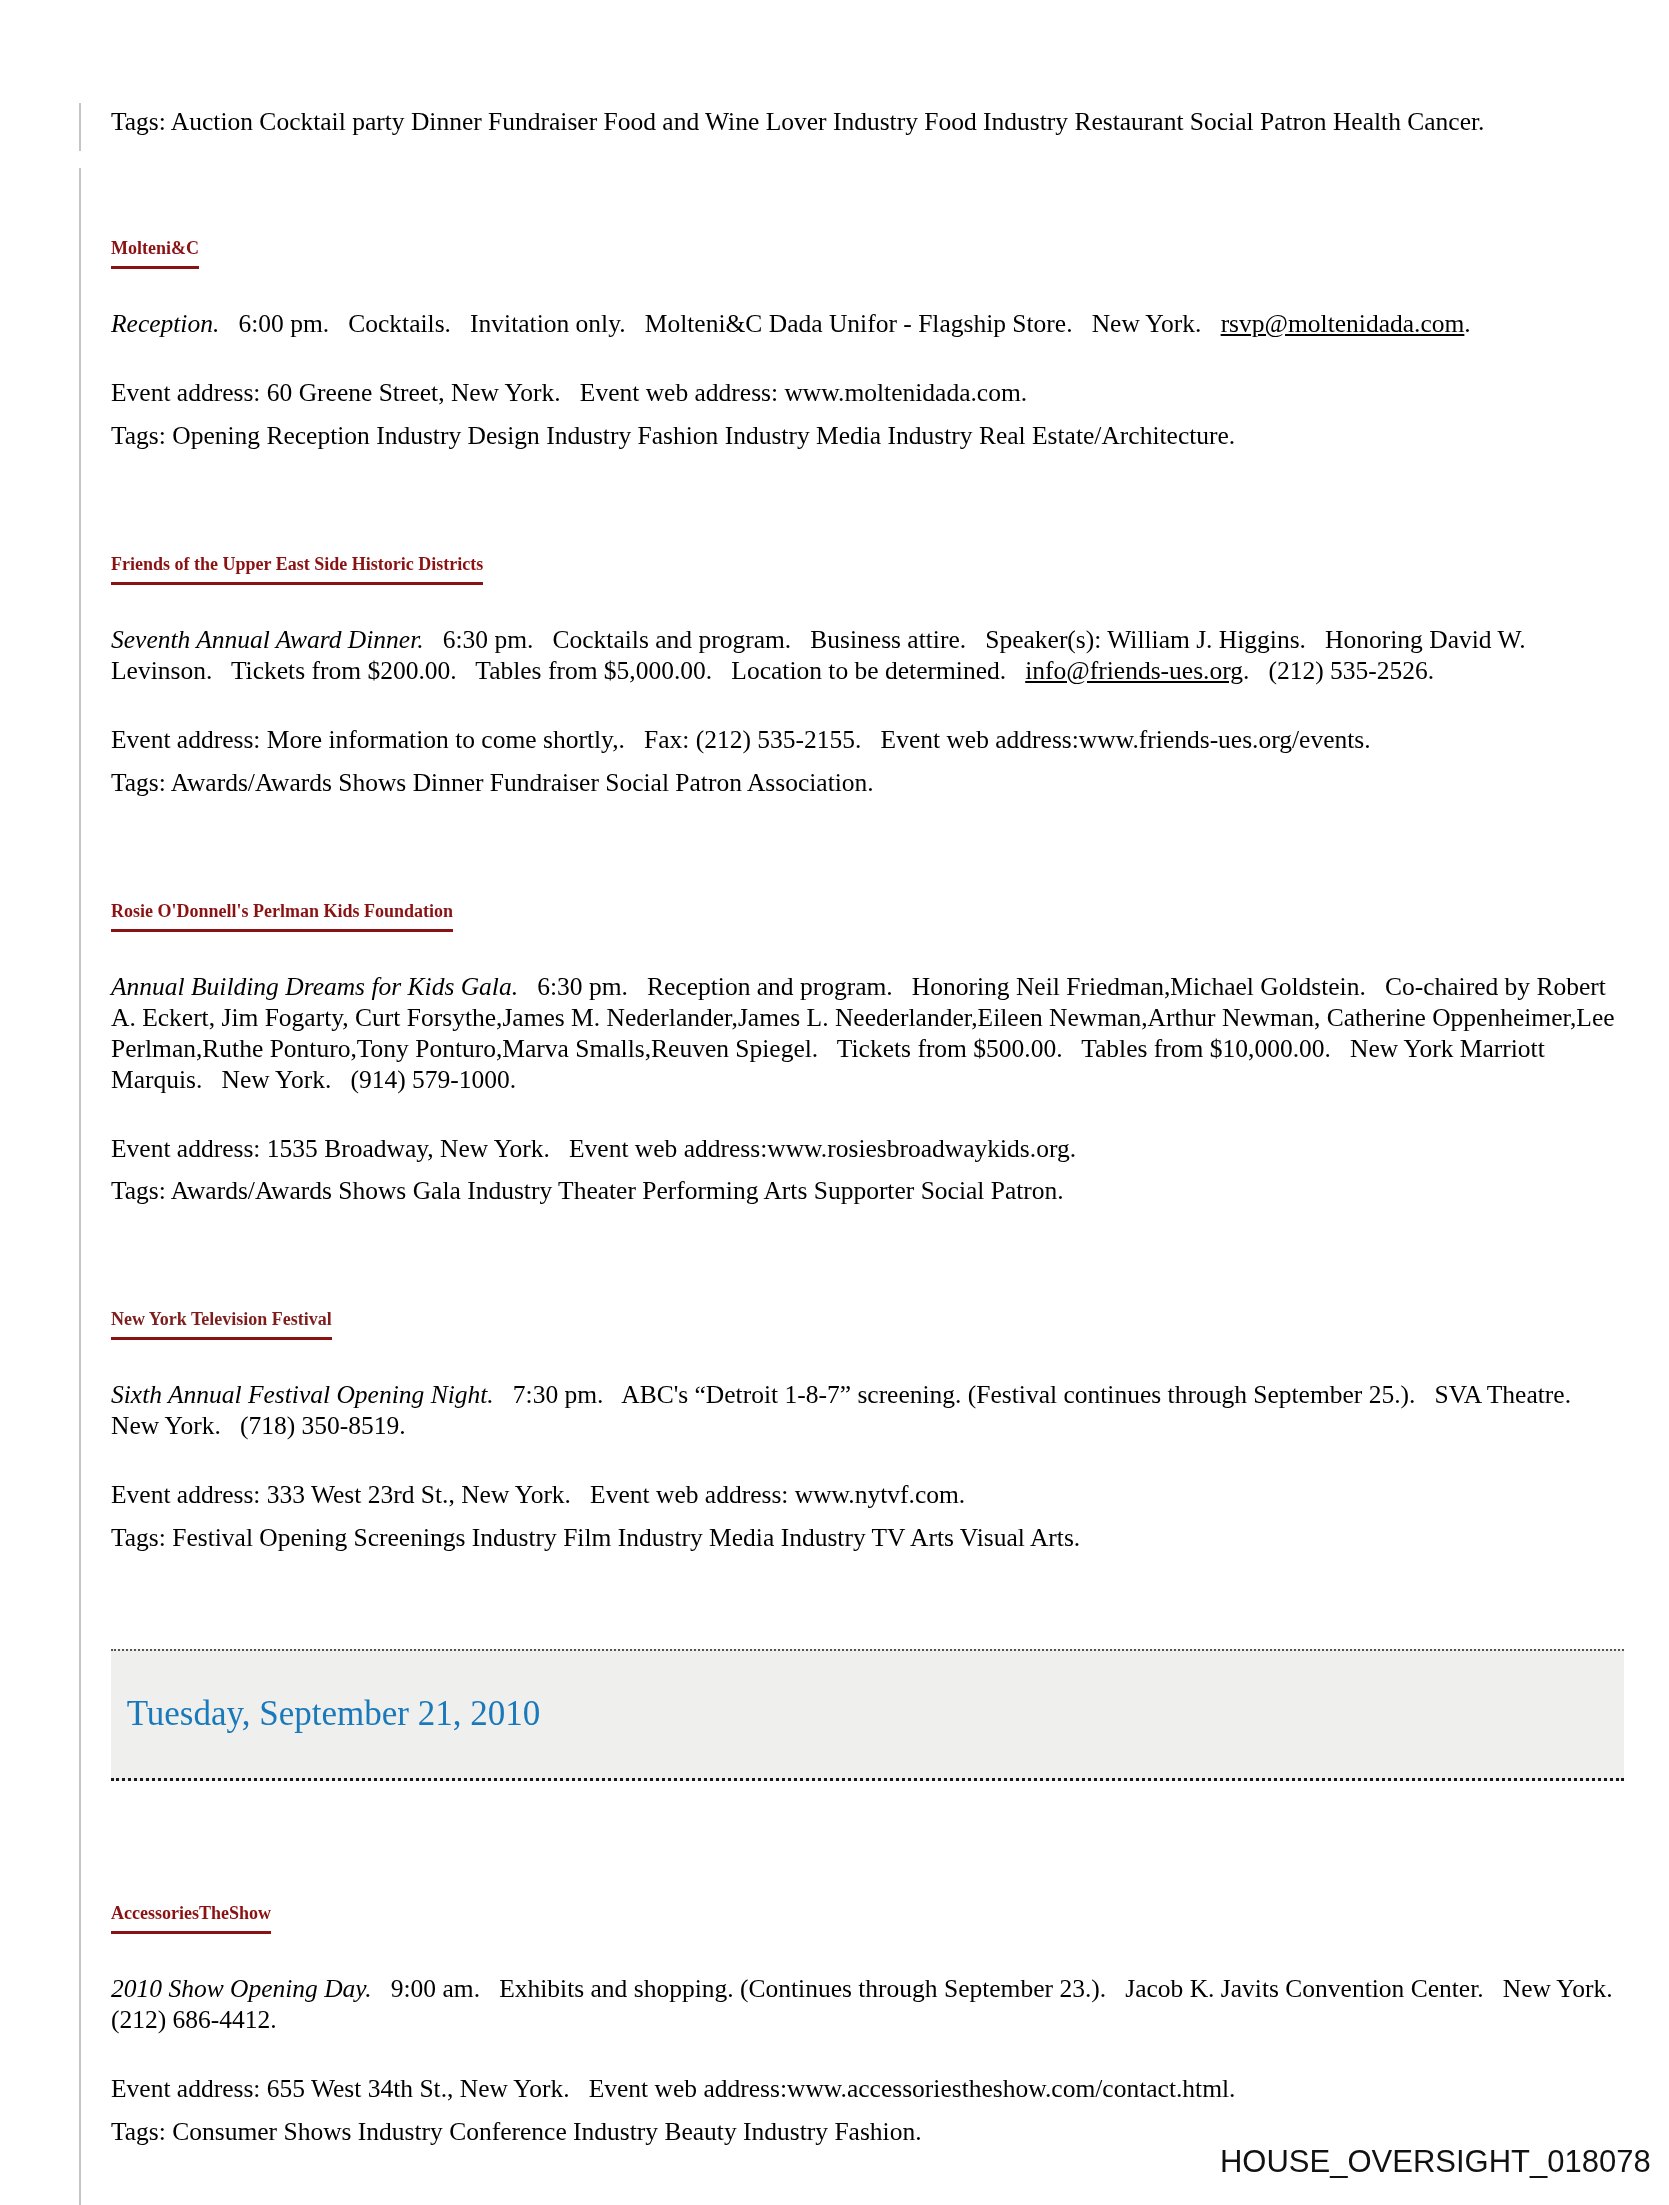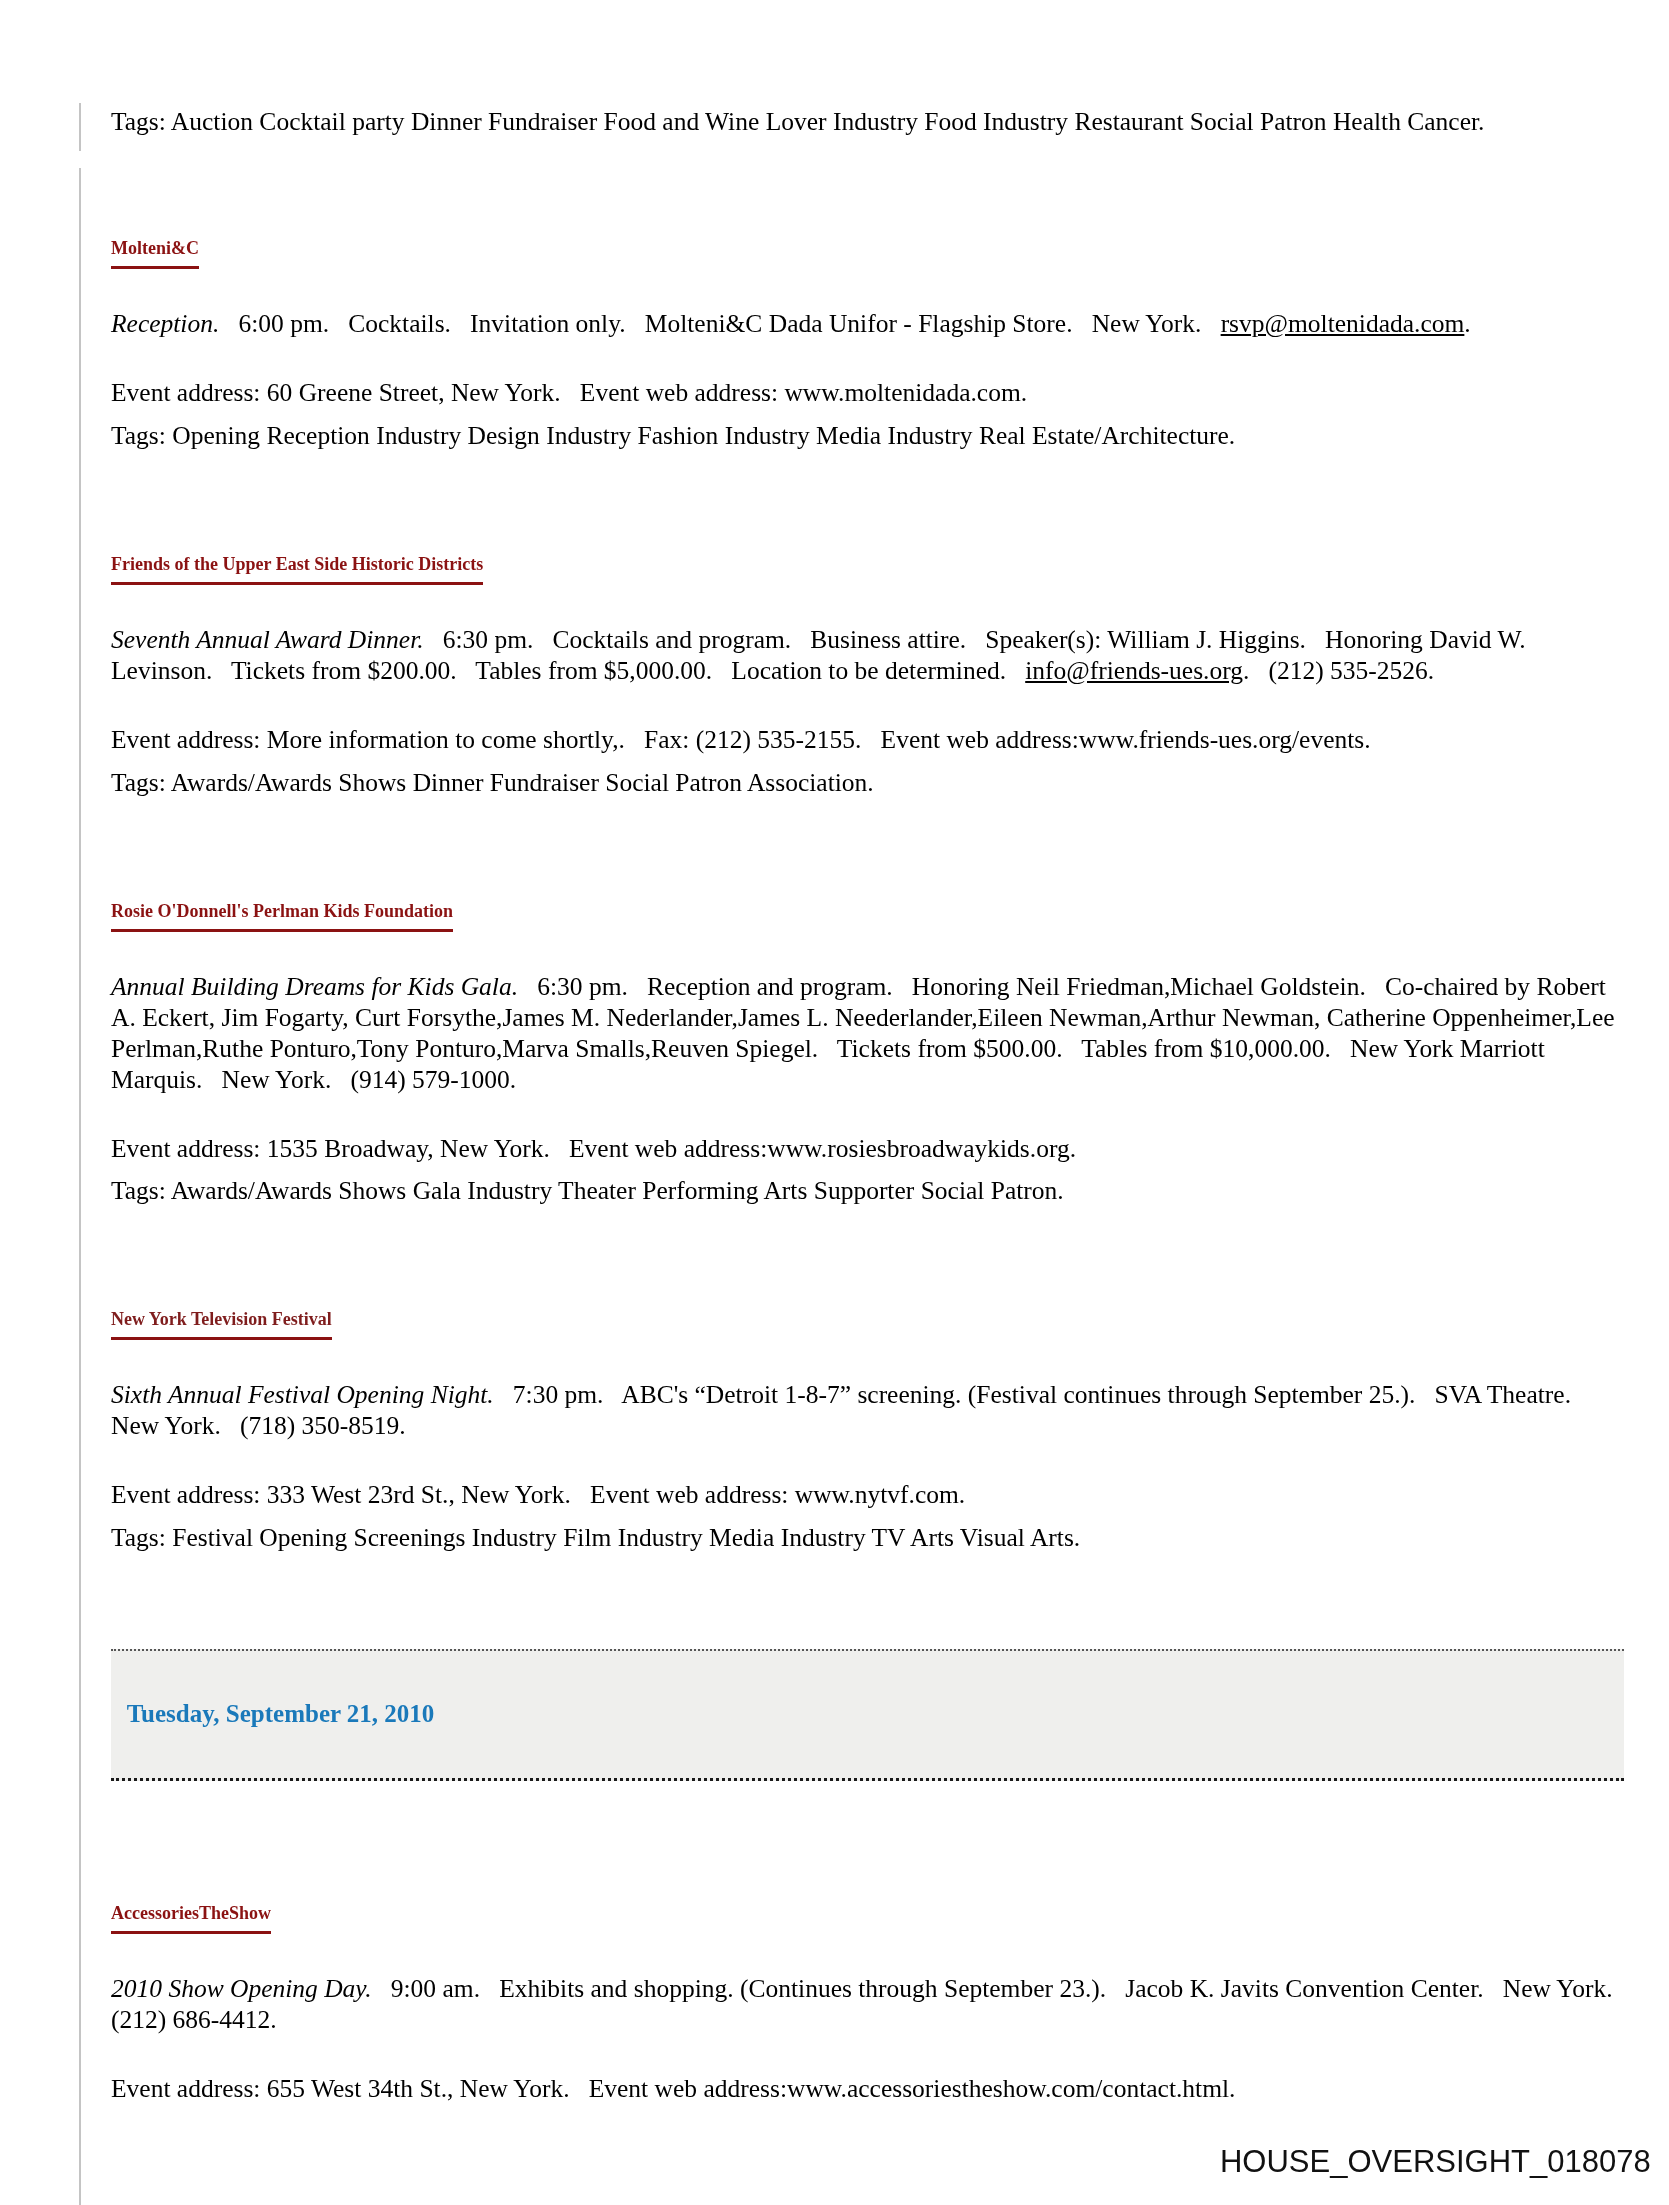--- a/index.html
+++ b/index.html
@@ -46,22 +46,22 @@
   }
   .date-banner {
     margin-top: 26px;
     margin-bottom: 115px;
     width: 1513px;
     border-top: 2.6px dotted #555555;
     border-bottom: 3.9px dotted #1a1a1a;
     padding: 42px 0 43px 15.7px;
   }
   .date-banner .date-label {
-    font-size: 25px;
-    font-weight: bold;
+    font-size: 35px;
+    font-weight: normal;
     line-height: 42px;
   }
   .page-footer {
     position: absolute;
     right: 18.3px;
     bottom: 25px;
     font-family: "Liberation Sans", sans-serif;
     font-size: 31px;
     color: #111111;
   }
@@ -107,20 +107,21 @@
       </section>
 
       <div class="date-banner" style="background: rgb(239, 239, 237);">
         <div class="date-label" style="color: rgb(26, 121, 186);">Tuesday, September 21, 2010</div>
       </div>
 
       <section class="event">
         <h3 class="event-heading" style="color: rgb(139, 18, 18); border-bottom-color: rgb(139, 18, 18);">AccessoriesTheShow</h3>
         <p class="line detail"><i>2010 Show Opening Day.</i><span>   9:00 am.   Exhibits and shopping. (Continues through September 23.).   Jacob K. Javits Convention Center.   New York.   (212) 686-4412.</span><a class="link"></a><span></span></p>
         <p class="line addr">Event address: 655 West 34th St., New York.   Event web address:www.accessoriestheshow.com/contact.html.</p>
+        <p class="line tags">Tags: Consumer Shows Industry Conference Industry Beauty Industry Fashion.</p>
       </section>
 
     </div>
   </div>
 
   <div class="page-footer">HOUSE_OVERSIGHT_018078</div>
 </div>
 
 
 </body></html>

